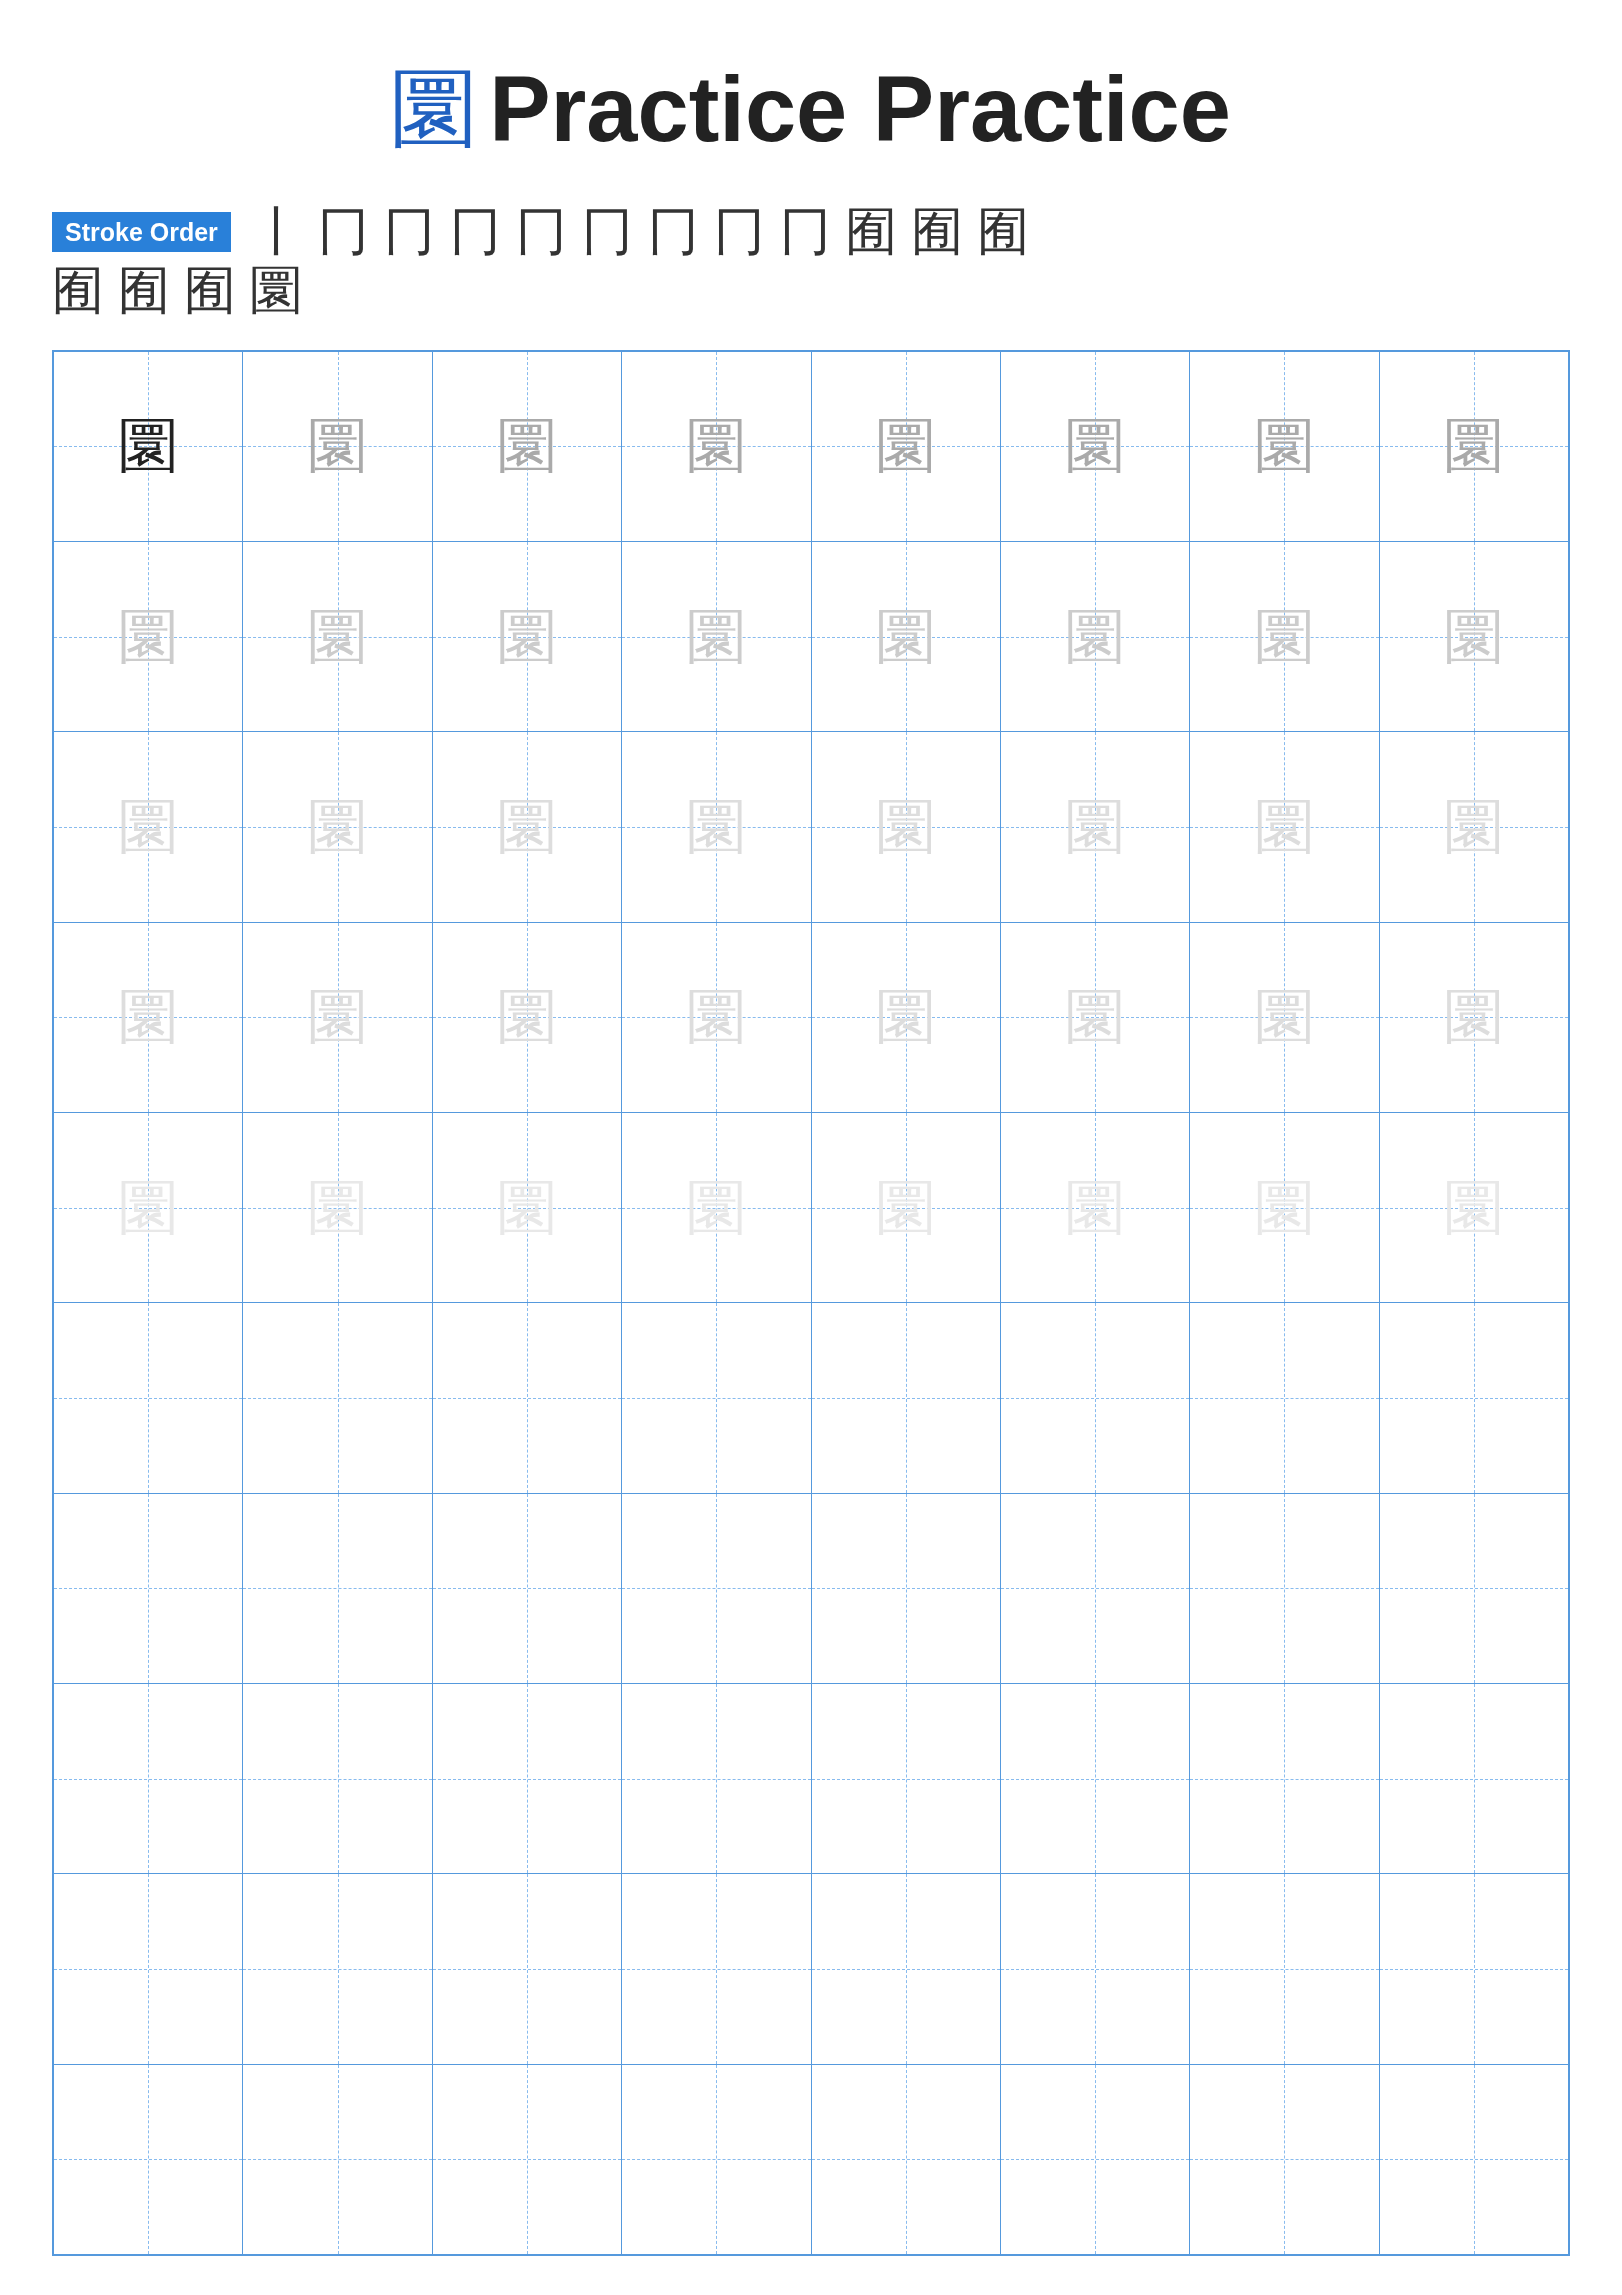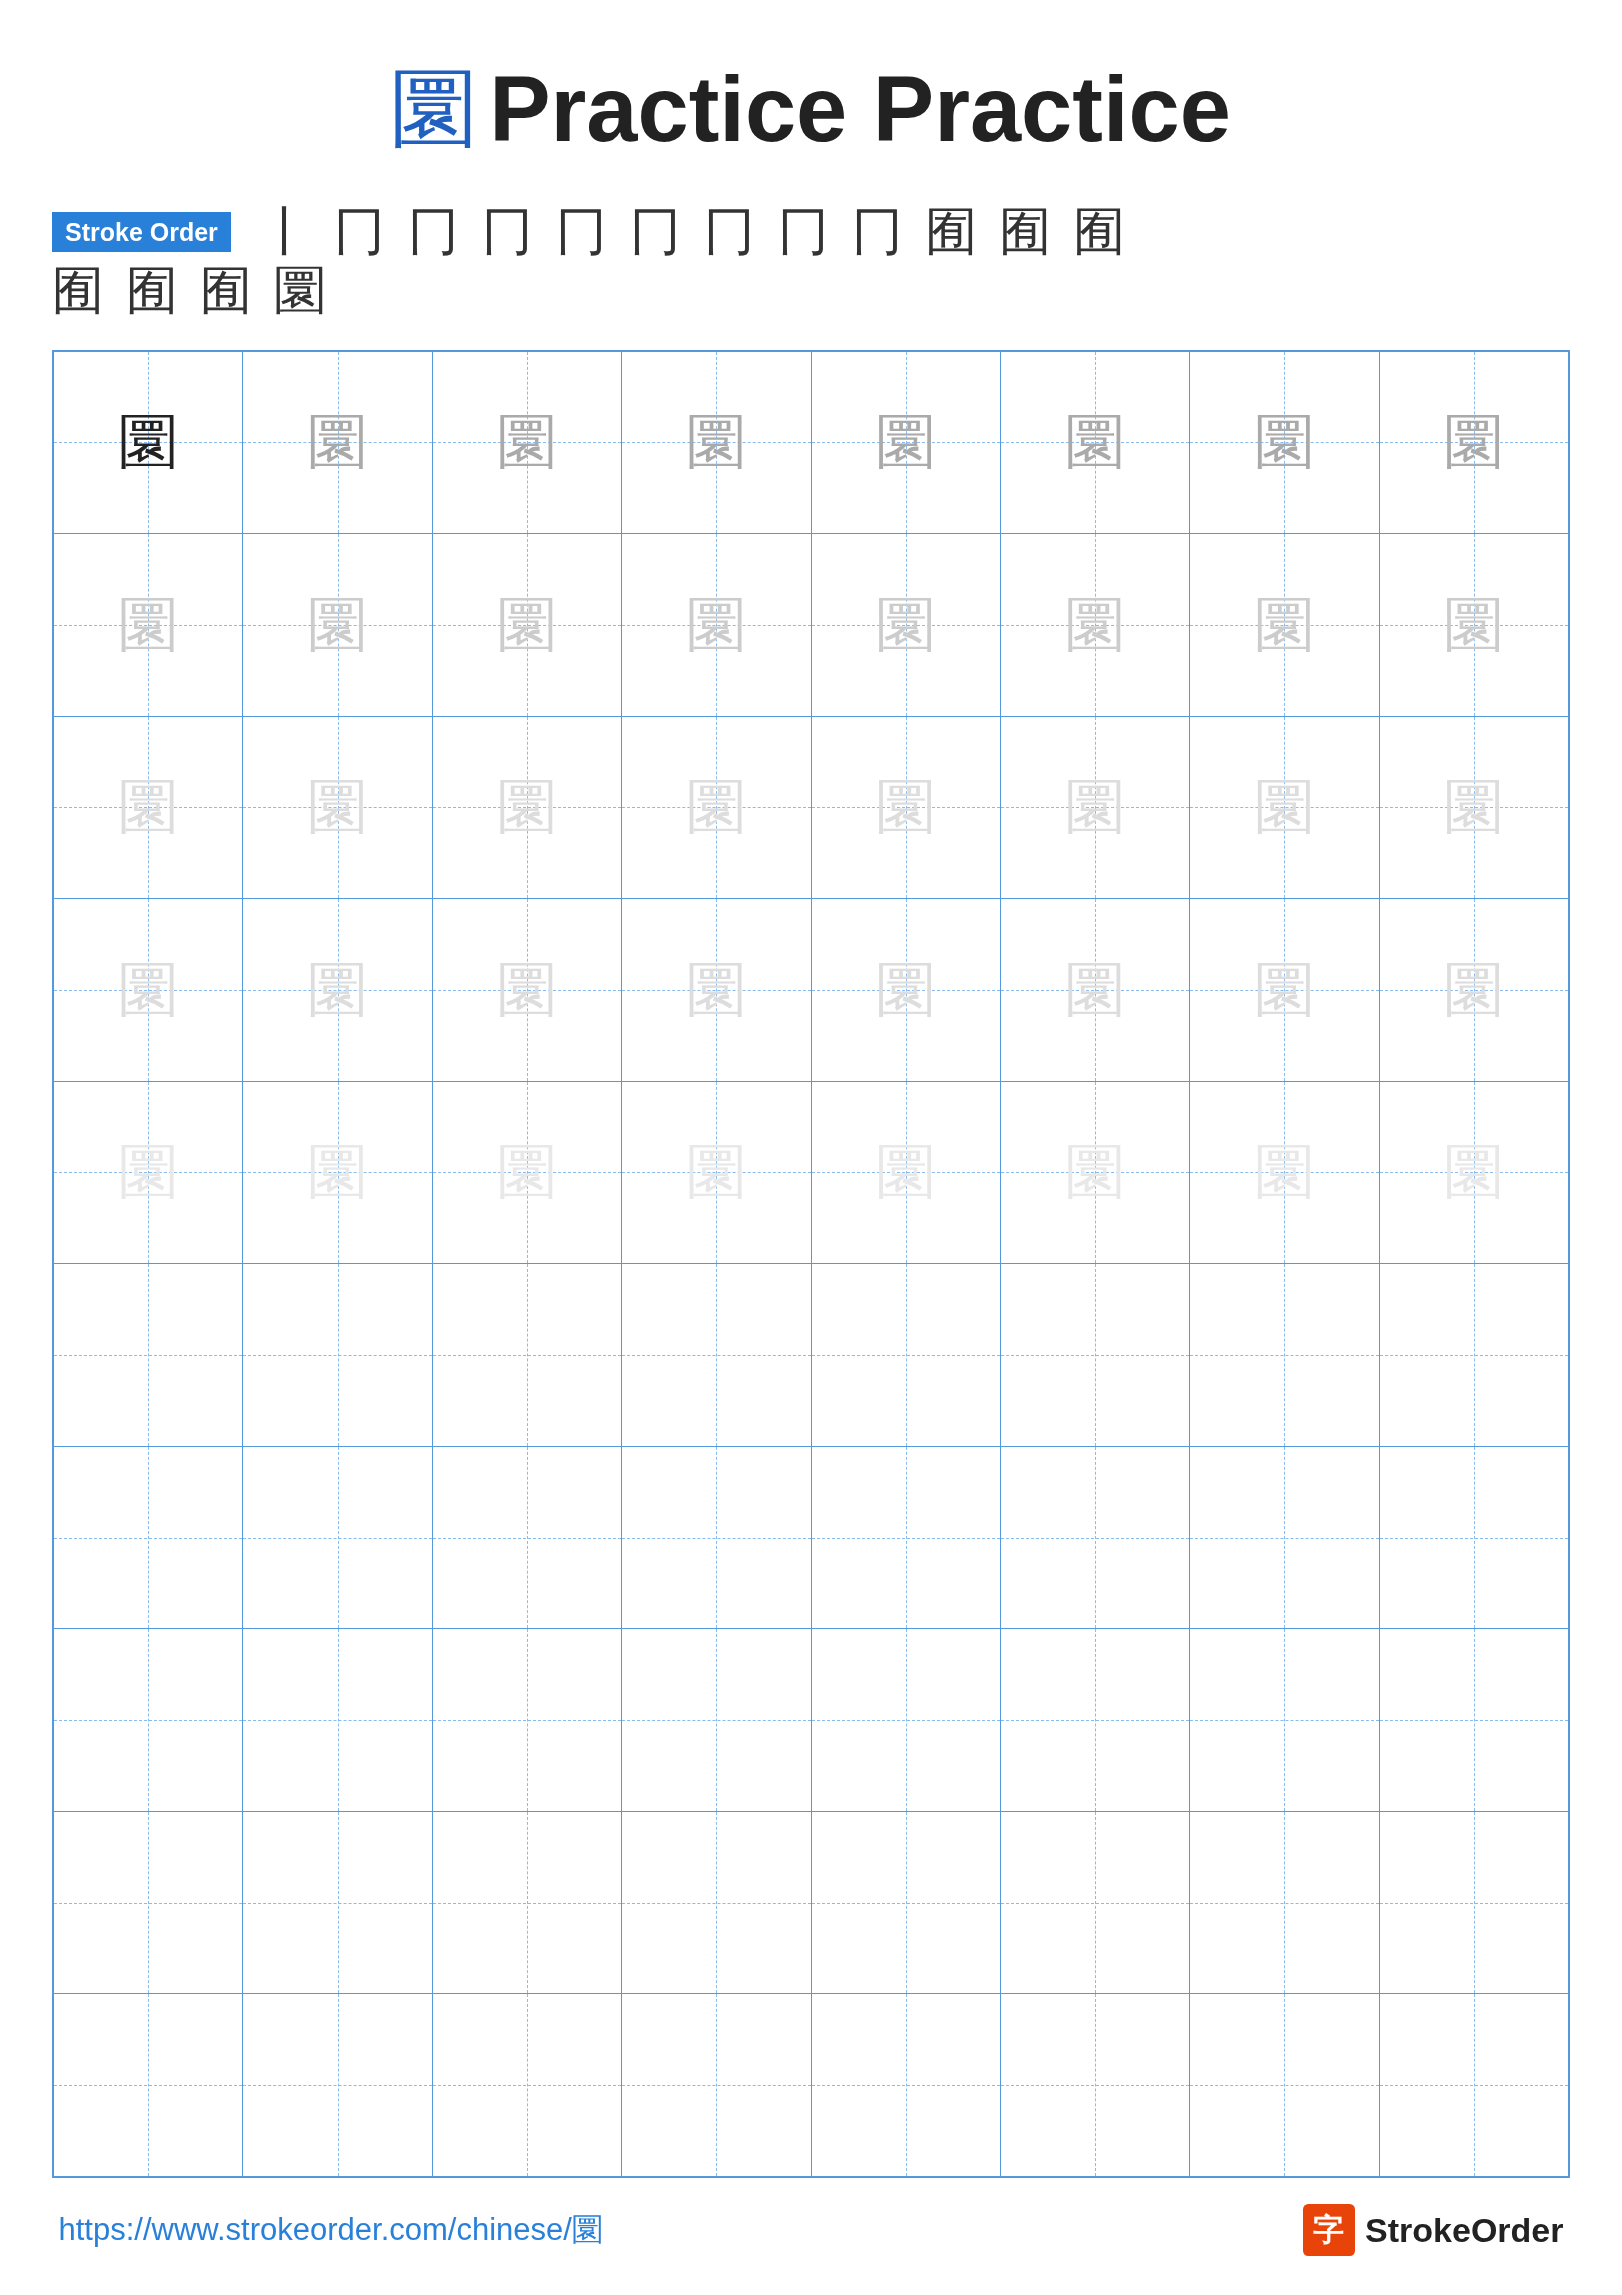--- a/index.html
+++ b/index.html
@@ -49,21 +49,21 @@
     .stroke-order-section {
       display: flex;
       flex-direction: column;
       margin-bottom: 33px;
     }
 
     .stroke-order-row {
       display: flex;
       align-items: center;
       flex-wrap: wrap;
-      gap: 22px;
+      gap: 14px;
     }
 
     .stroke-order-badge {
       background: #2980d9;
       color: white;
       font-size: 25px;
       padding: 5.2px 13px;
       font-family: sans-serif;
       font-weight: bold;
       margin-right: 6.5px;
@@ -405,22 +405,15 @@
         <td class="grid-cell"></td>
         <td class="grid-cell"></td>
         <td class="grid-cell"></td>
         <td class="grid-cell"></td>
         <td class="grid-cell"></td>
       </tr>
     </tbody>
       </table>
   </div>
 
-  <div class="footer">
-    <a class="footer-link" href="#">https://www.strokeorder.com/chinese/圜</a>
-    <div class="footer-brand">
-      <div class="footer-brand-icon">字</div>
-      <span class="footer-brand-text">StrokeOrder</span>
-    </div>
-  </div>
 
 </div>
 
 
 </body></html>

